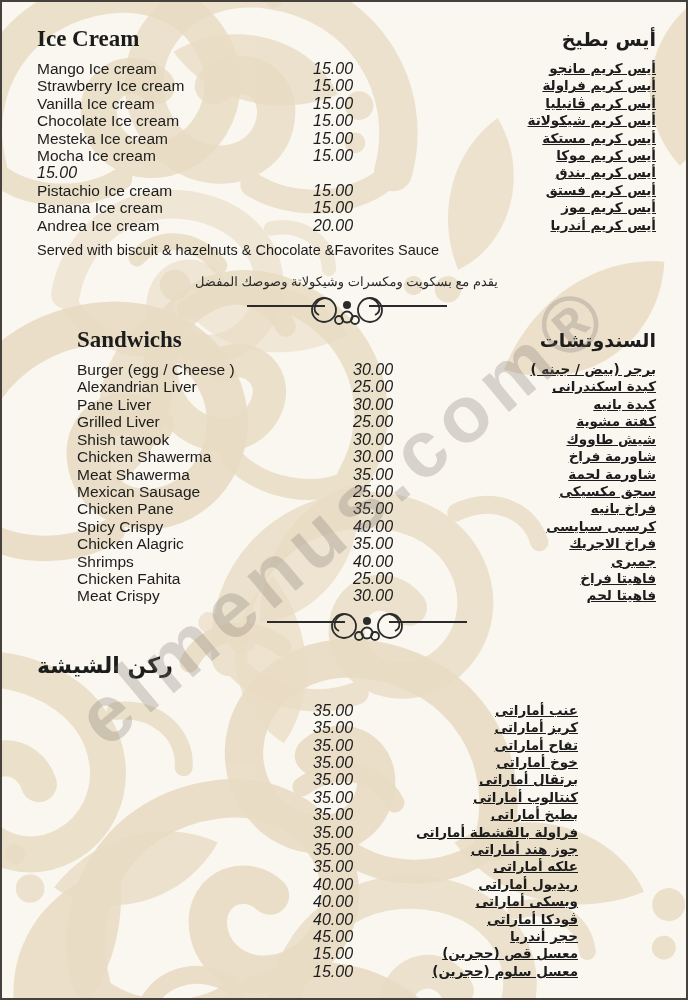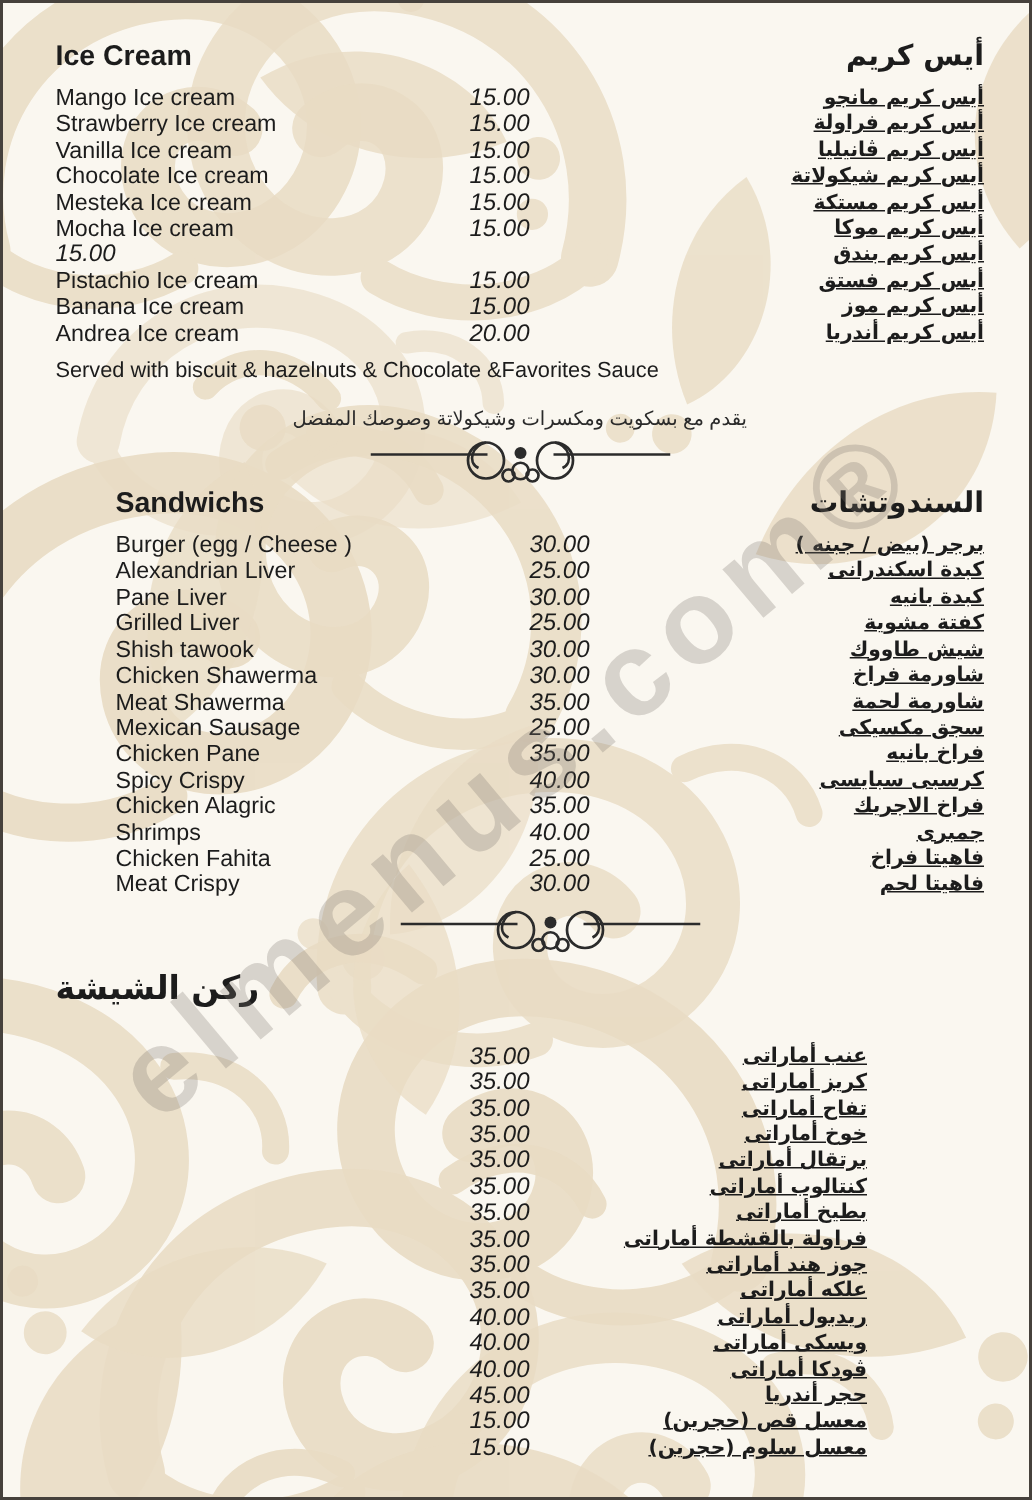--- a/index.html
+++ b/index.html
@@ -19,21 +19,21 @@
     position:absolute;left:50%;top:51.5%;
     transform:translate(-50%,-50%) rotate(-40deg);
     font:700 80px "Liberation Sans",sans-serif;
     letter-spacing:8px;
     color:rgba(125,118,110,.28);
     white-space:nowrap;
     z-index:3;pointer-events:none;
   }
   .content{position:relative;z-index:2;padding:24px 30px 0 35px;}
   .sec-head{display:flex;justify-content:space-between;align-items:baseline;margin-bottom:8px;}
-  .sec-head .en{font-size:19px;font-weight:700;margin:0;}
+  .sec-head .en{font-size:23px;font-weight:700;margin:0;font-family:Liberation Serif, serif;}
   .sec-head .ar{font-family:"DejaVu Sans",sans-serif;font-size:19px;font-weight:700;margin:0;}
   .rows .row{display:flex;align-items:flex-start;line-height:17.4px;}
   .col-en{flex:0 0 276px;font-size:15.5px;white-space:nowrap;}
   .col-price{flex:0 0 70px;font-size:16px;font-style:italic;}
   .col-ar{flex:1;text-align:right;font-family:"DejaVu Sans",sans-serif;font-size:13.5px;font-weight:700;white-space:nowrap;text-decoration:underline;}
   .rows.shisha .col-ar{padding-right:78px;}
   .note-en{margin-top:8px;text-align:left;font-size:14.5px;}
   .note-ar{margin-top:16px;text-align:center;font-family:Liberation Sans, sans-serif;font-size:13px;color:#2a2a2a;}
   .divider{display:block;margin:4px auto 0;}
   .shisha-head{
@@ -91,21 +91,21 @@
     <use href="#leafA" transform="translate(200,930) rotate(190) scale(1.3)" opacity=".8"></use>
   </svg>
 
   <div class="watermark">elmenus.com®</div>
 
   <div class="content">
 
     <section>
       <div class="sec-head">
         <h2 class="en">Ice Cream</h2>
-        <h2 class="ar" dir="rtl">أيس كريم</h2>
+        <h2 class="ar" dir="rtl">أيس بطيخ</h2>
       </div>
       <div class="rows">
           <div class="row">
             <span class="col-en">Mango Ice cream</span>
             <span class="col-price">15.00</span>
             <span class="col-ar" dir="rtl">أيس كريم مانجو</span>
           </div>
           <div class="row">
             <span class="col-en">Strawberry Ice cream</span>
             <span class="col-price">15.00</span>

